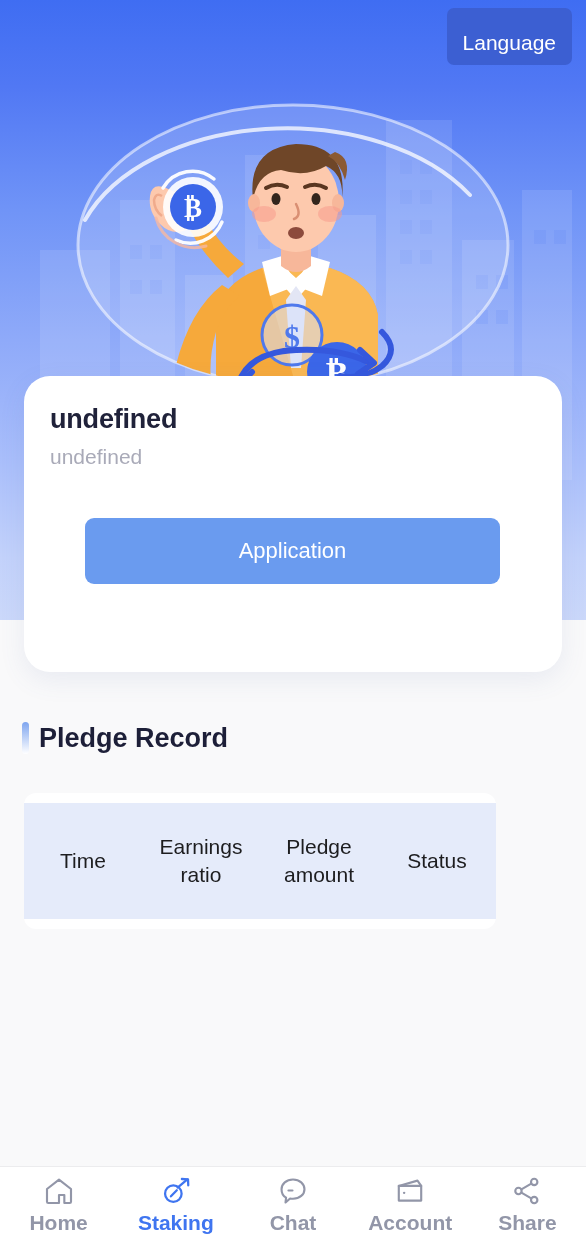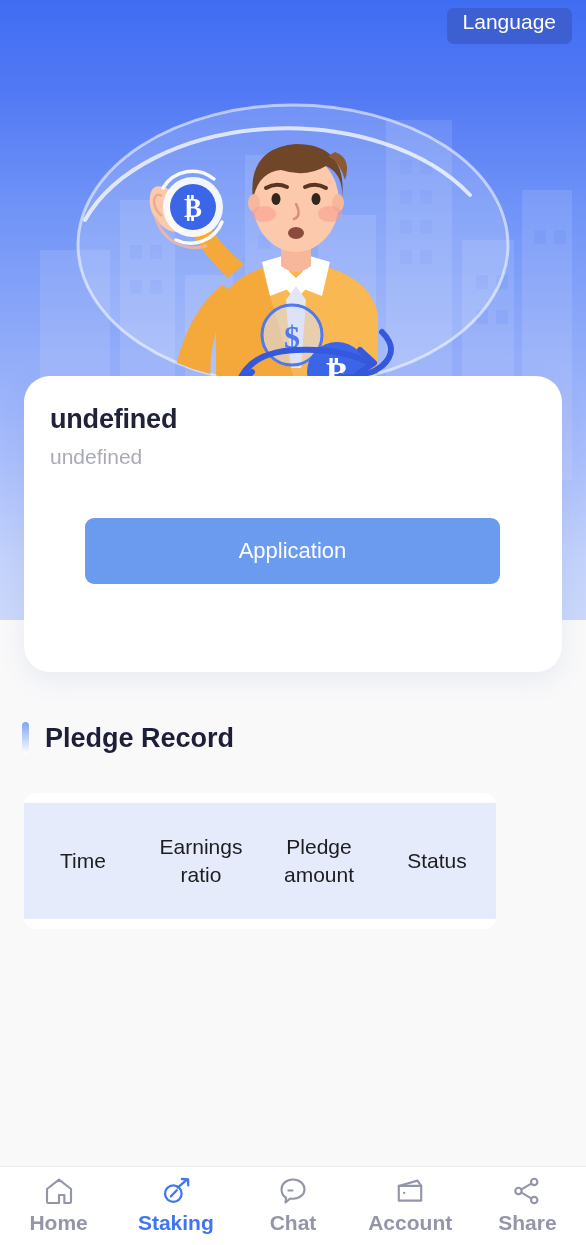--- a/index.html
+++ b/index.html
@@ -35,21 +35,21 @@
     position: absolute;
     left: 0; top: 60px;
     width: 586px; height: 420px;
     opacity: .30;
   }
 
   .lang-btn {
     position: absolute;
     right: 14px;
     top: 8px;
-    padding: 2px 16px 11px;
+    padding: 23px 16px 11px;
     background: #3c5fd2;
     color: #ffffff;
     font-size: 21px;
     border: none;
     border-radius: 7px;
     line-height: 1.1;
     cursor: pointer;
     font-family: "Liberation Sans", sans-serif;
   }
 
@@ -104,21 +104,21 @@
     font-family: "Liberation Sans", sans-serif;
   }
 
   
   .section-head {
     position: absolute;
     left: 22px;
     top: 722px;
     display: flex;
     align-items: center;
-    gap: 16px;
+    gap: 10px;
   }
 
   .accent-bar {
     width: 7px;
     height: 32px;
     border-radius: 4px;
     background: linear-gradient(180deg, #7ea5ef 0%, #ffffff 100%);
   }
 
   .section-title {

